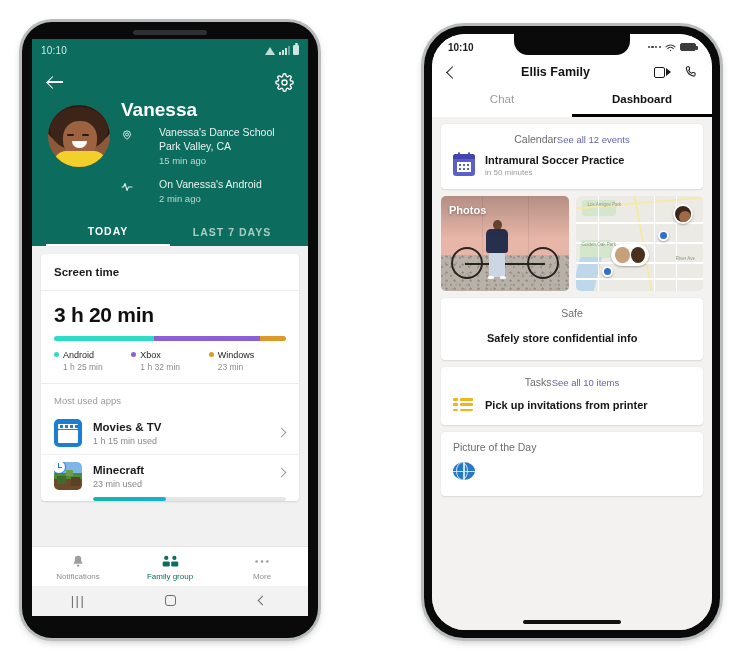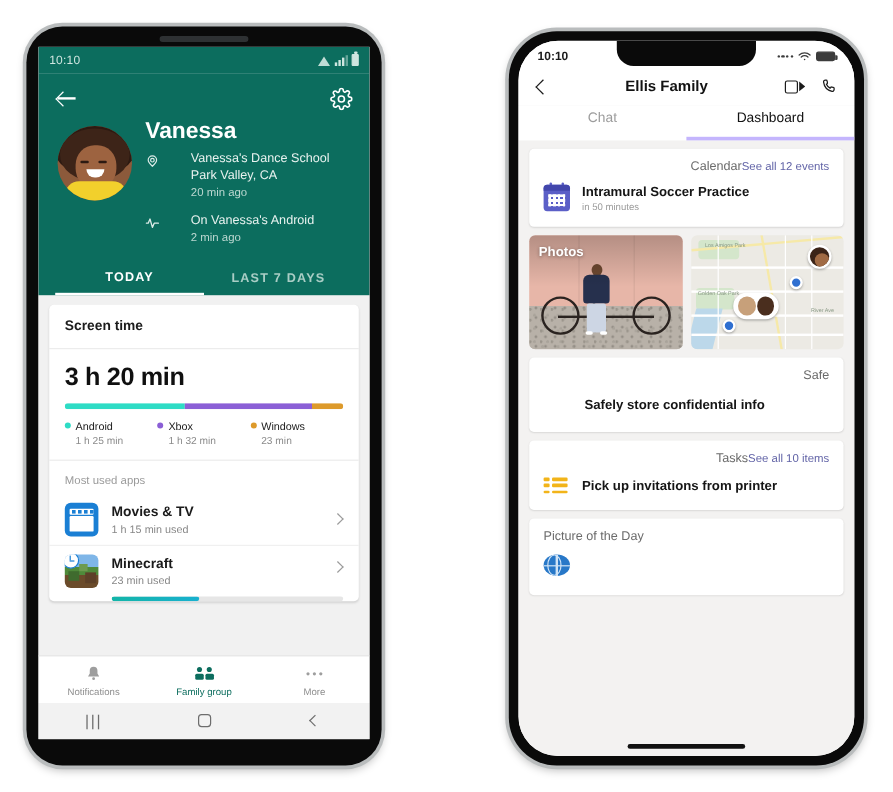--- a/index.html
+++ b/index.html
@@ -185,25 +185,25 @@
   .hdr-i-title { flex: 1; text-align: center; font-size: 12.5px; font-weight: bold; color: #121212; }
   .hdr-i-acts { display: flex; gap: 13px; align-items: center; }
   .ic-video { width: 17px; height: 11px; position: relative; cursor: pointer; }
   .ic-video .bd { position: absolute; left: 0; top: 0; width: 11px; height: 11px; border: 1.6px solid #1b1b1b; border-radius: 2px;}
   .ic-video .tri { position: absolute; right: 0; top: 1.5px; width: 0; height: 0;
                    border-top: 4px solid transparent; border-bottom: 4px solid transparent; border-left: 5.5px solid #1b1b1b;}
   .ic-phone { width: 14px; height: 14px; cursor: pointer; }
 
   .tabs-i { background: #fff; display: flex; position: relative; }
   .tab-i { flex: 1; text-align: center; font-size: 11.5px; padding: 5px 0 9px 0; color: #9c9c9c; cursor: pointer; }
-  .tab-i.active { color: #121212; font-weight: normal; border-bottom: 3px solid #c4b5fd; }
+  .tab-i.active { color: #121212; font-weight: bold; border-bottom: 3px solid #000000; }
 
   .body-i { flex: 1; background: #f3f2f1; padding: 7px 9px 0 9px; overflow: hidden; }
   .card-i { background: #fff; border-radius: 4px; margin-bottom: 7px; box-shadow: 0 .5px 1.5px rgba(0,0,0,.11); }
-  .card-i-hd { display: flex; justify-content: flex-end; align-items: baseline; padding: 9px 12px 4px 12px; }
+  .card-i-hd { display: flex; justify-content: center; align-items: baseline; padding: 9px 12px 4px 12px; }
   .card-i-ttl { font-size: 10.5px; color: #6b6b6b; }
   .card-i-lnk { font-size: 9.5px; color: #6264a7; cursor: pointer; }
   .card-i-row { display: flex; align-items: center; gap: 10px; padding: 4px 12px 12px 12px; }
   .ri-ico { width: 22px; height: 22px; flex: 0 0 22px; position: relative; }
   .ri-main { font-size: 11px; font-weight: bold; color: #151515; line-height: 1.3; }
   .ri-sub { font-size: 8px; color: #9b9b9b; margin-top: 1px; }
 
   .cal-ico { background: #5b5fc7; border-radius: 3px; position: relative; }
   .cal-ico .top { position: absolute; left: 0; right: 0; top: 0; height: 5px; background: #4246ac; border-radius: 3px 3px 0 0;}
   .cal-ico .grid { position: absolute; left: 4px; right: 4px; top: 8px; bottom: 4px;
@@ -331,21 +331,21 @@
           <div class="pline">
             <span class="gl">
               <svg width="12" height="12" viewBox="0 0 24 24" fill="none" stroke="#e8f2ef" stroke-width="2">
                 <circle cx="12" cy="11" r="3"></circle>
                   <path d="M12 21s7-6.2 7-10.2A7 7 0 005 10.8C5 14.8 12 21 12 21z"></path>
               </svg>
             </span>
             <span class="ptxt">
               <span>Vanessa's Dance School</span><br>
               <span>Park Valley, CA</span><br>
-              <span class="sub">20 min ago</span>
+              <span class="sub">15 min ago</span>
             </span>
           </div>
 
           <div class="pgap"></div>
 
           <div class="pline">
             <span class="gl">
               <svg width="12" height="12" viewBox="0 0 24 24" fill="none" stroke="#e8f2ef" stroke-width="2.2" stroke-linecap="round" stroke-linejoin="round">
                 <path d="M2 12h3l3-7 4 14 3-7h7"></path>
               </svg>

